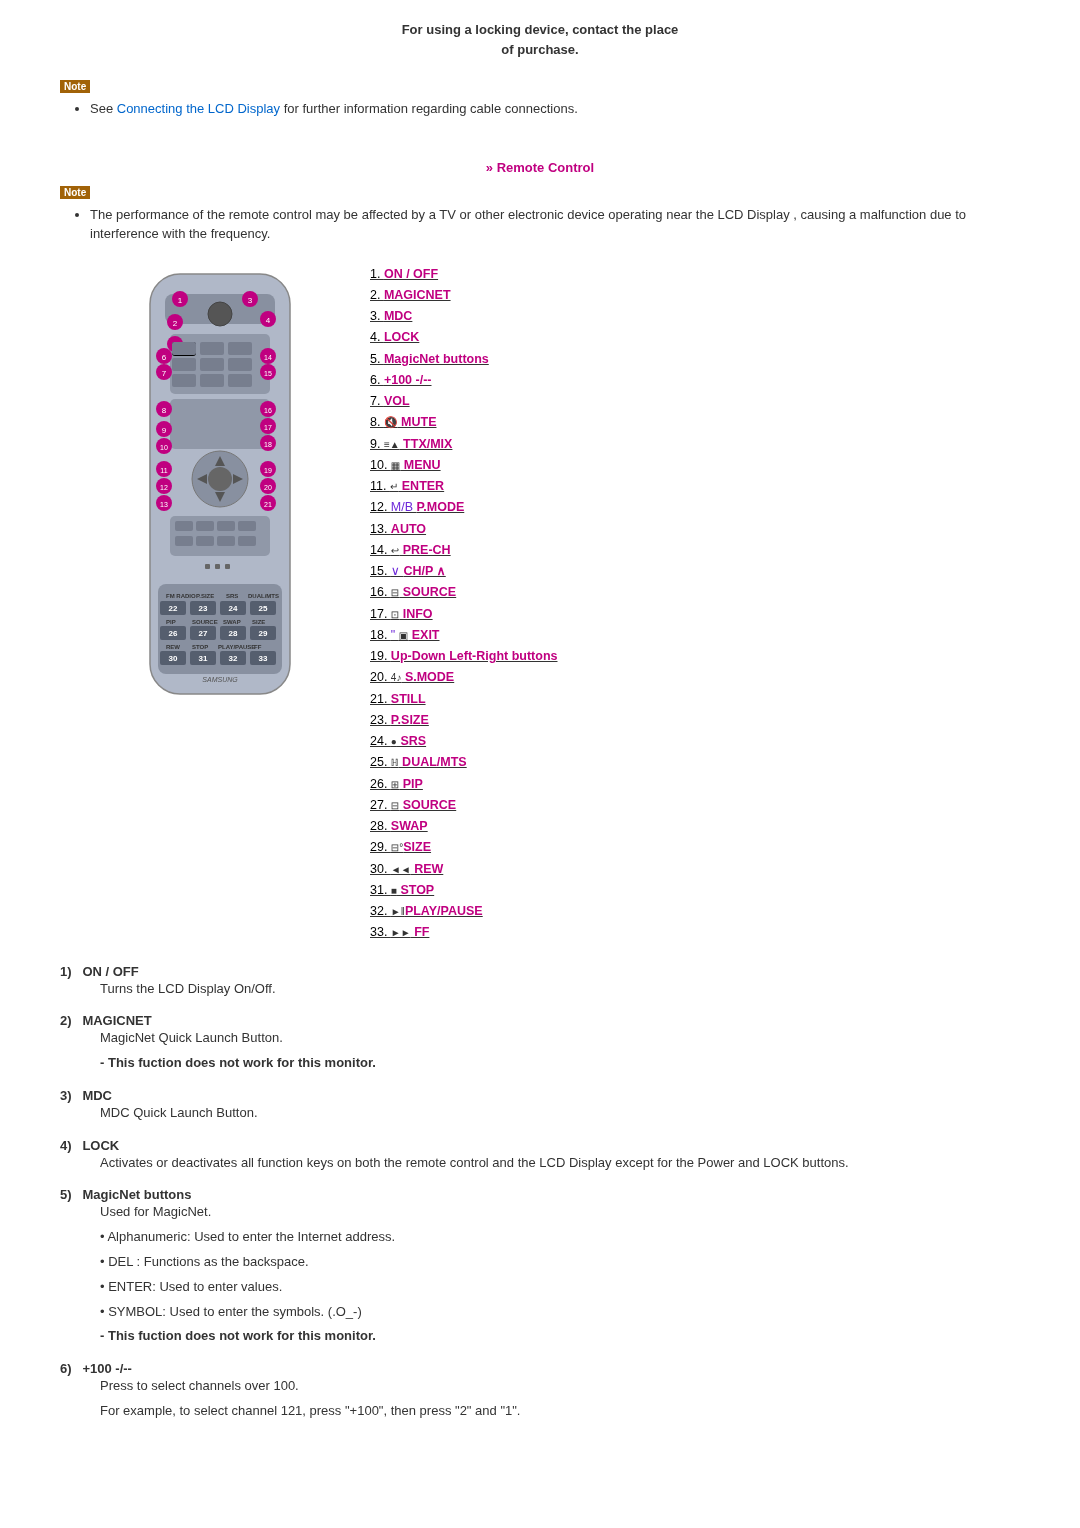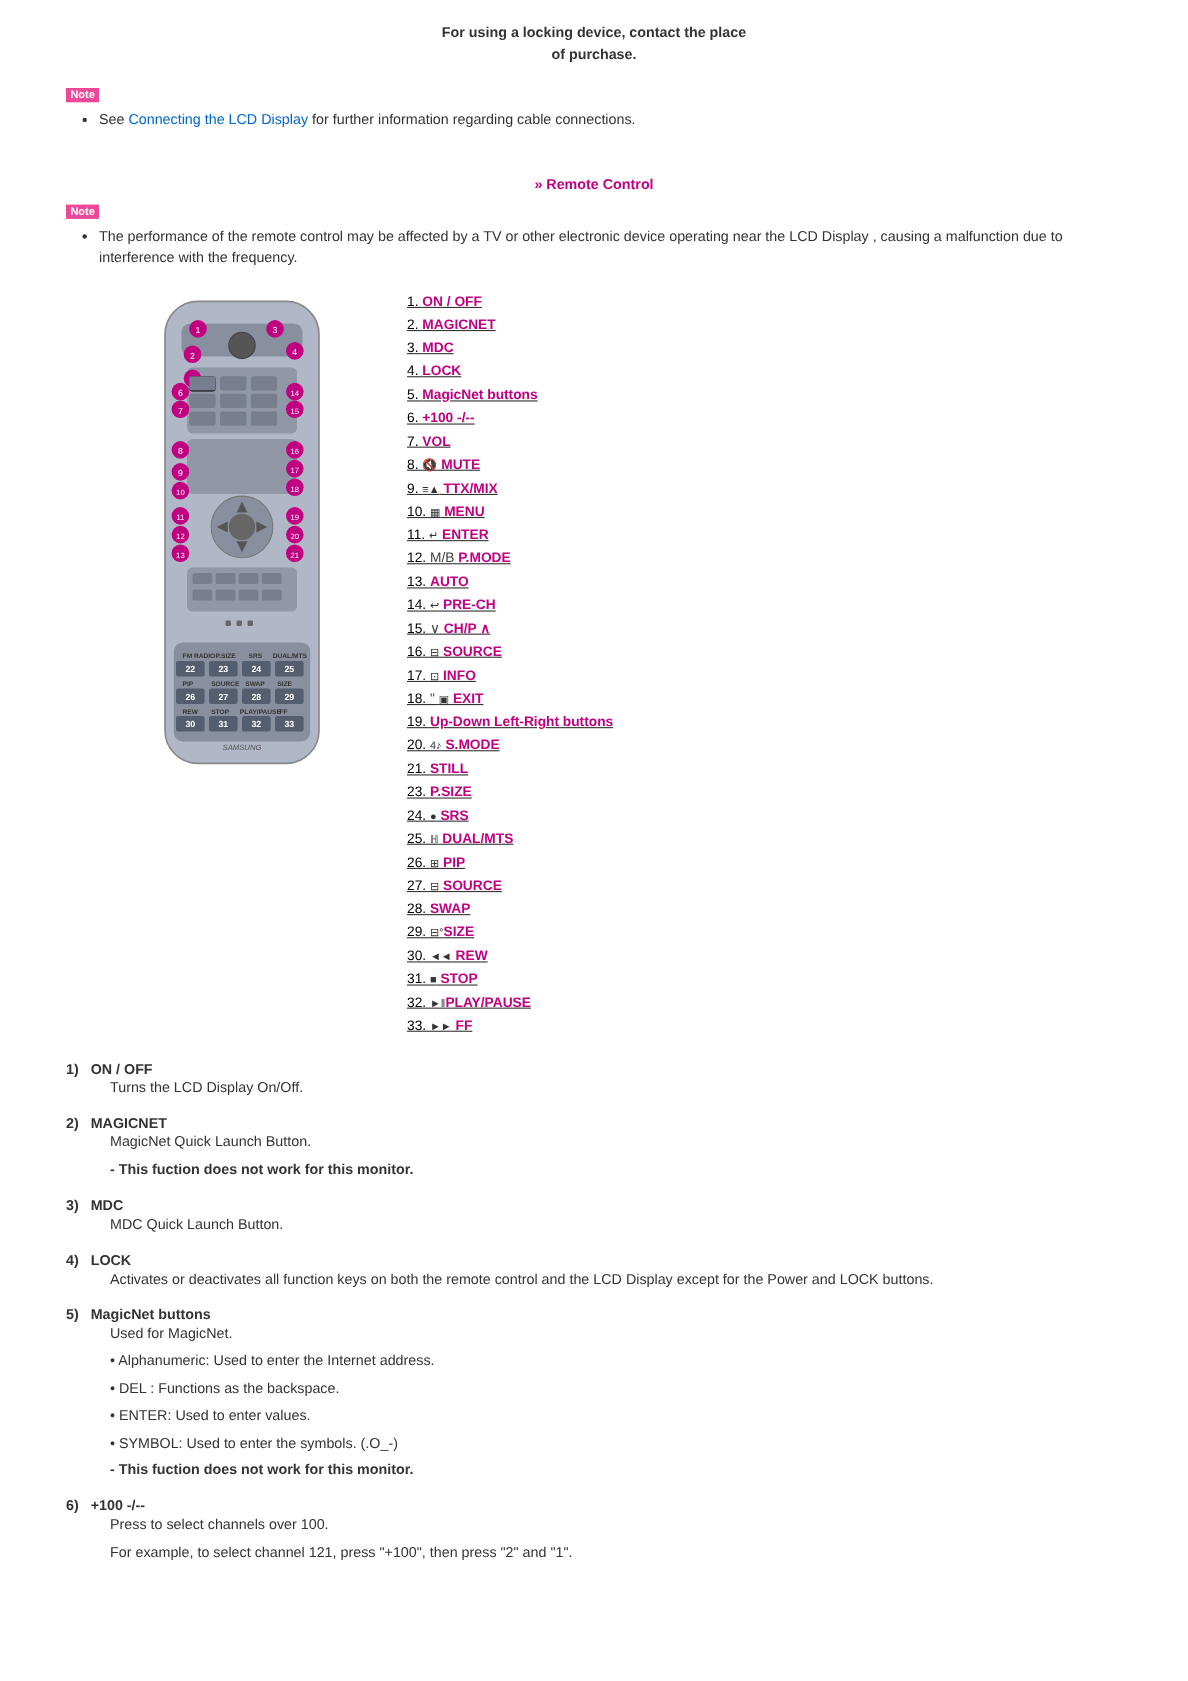--- a/index.html
+++ b/index.html
@@ -19,21 +19,21 @@
       margin-bottom: 20px;
       line-height: 1.5;
     }
     .note-box {
       display: flex;
       align-items: flex-start;
       margin: 10px 0 6px 0;
     }
     .note-icon {
       display: inline-block;
-      background: #ec4899;
+      background: #a16207;
       color: #fff;
       font-size: 10px;
       font-weight: bold;
       padding: 1px 4px;
       margin-right: 6px;
       margin-top: 1px;
       flex-shrink: 0;
     }
     .bullet-list {
       margin: 6px 0 6px 30px;
@@ -67,21 +67,21 @@
     }
     .remote-labels {
       flex: 1;
       font-size: 12.5px;
       line-height: 1.7;
       text-decoration: underline;
     }
     .remote-labels .item { display: block; }
     .item-num { color: #000; }
     .item-label { color: #c00080; font-weight: bold; }
-    .item-plain { color: #404040; }
+    .item-plain { color: #6d28d9; }
     .descriptions {
       margin-top: 20px;
     }
     .desc-item {
       margin-bottom: 14px;
     }
     .desc-number {
       font-size: 13px;
       font-weight: bold;
       display: inline;

